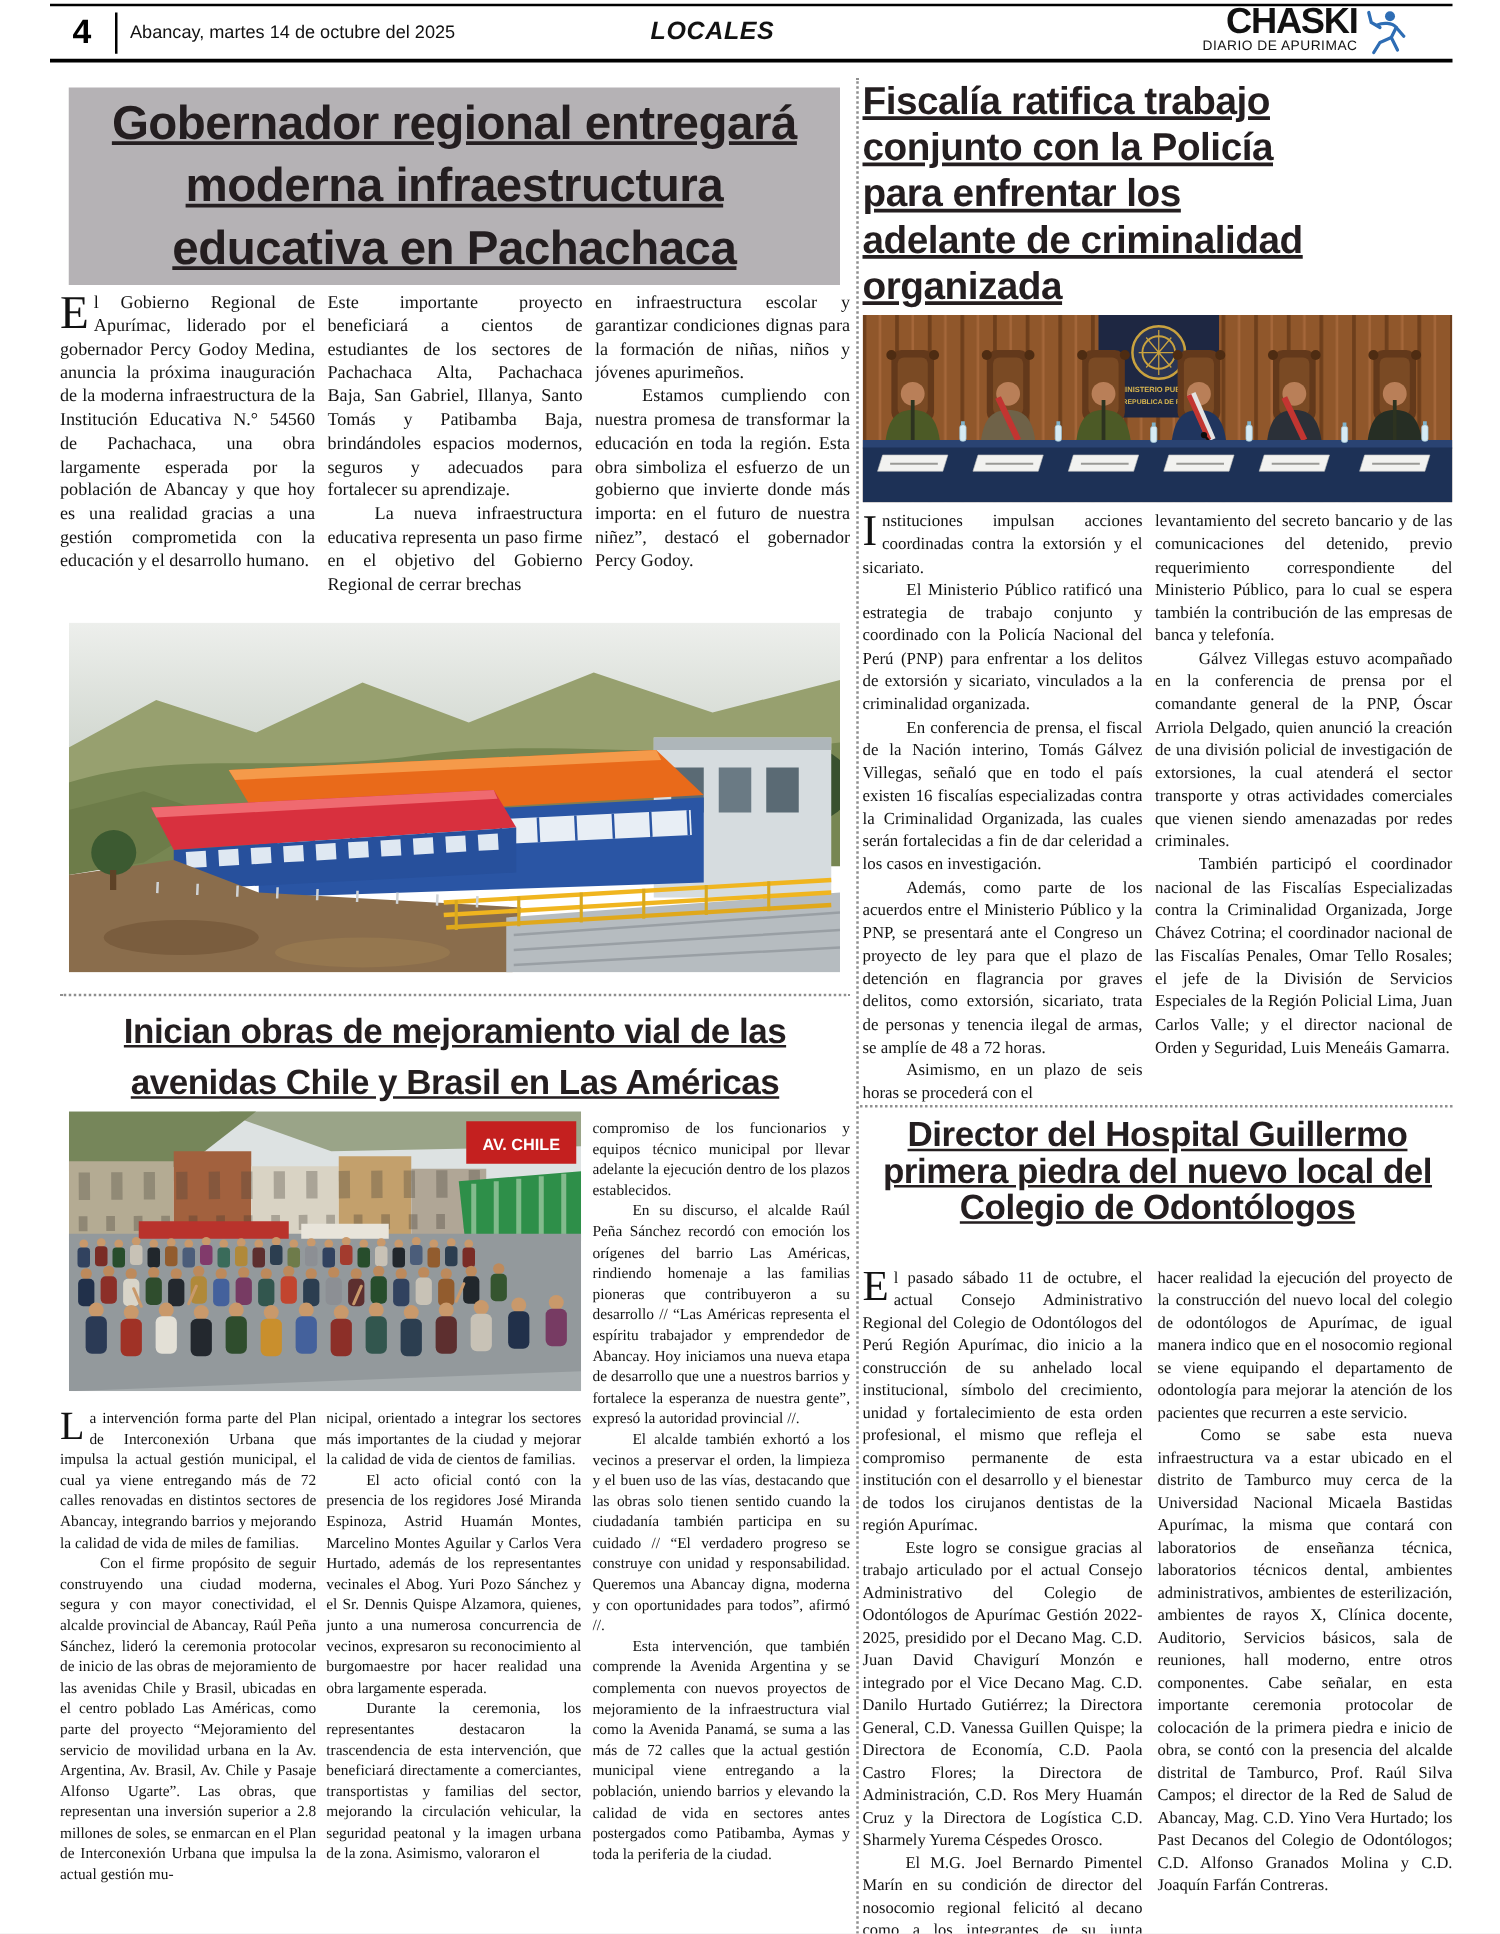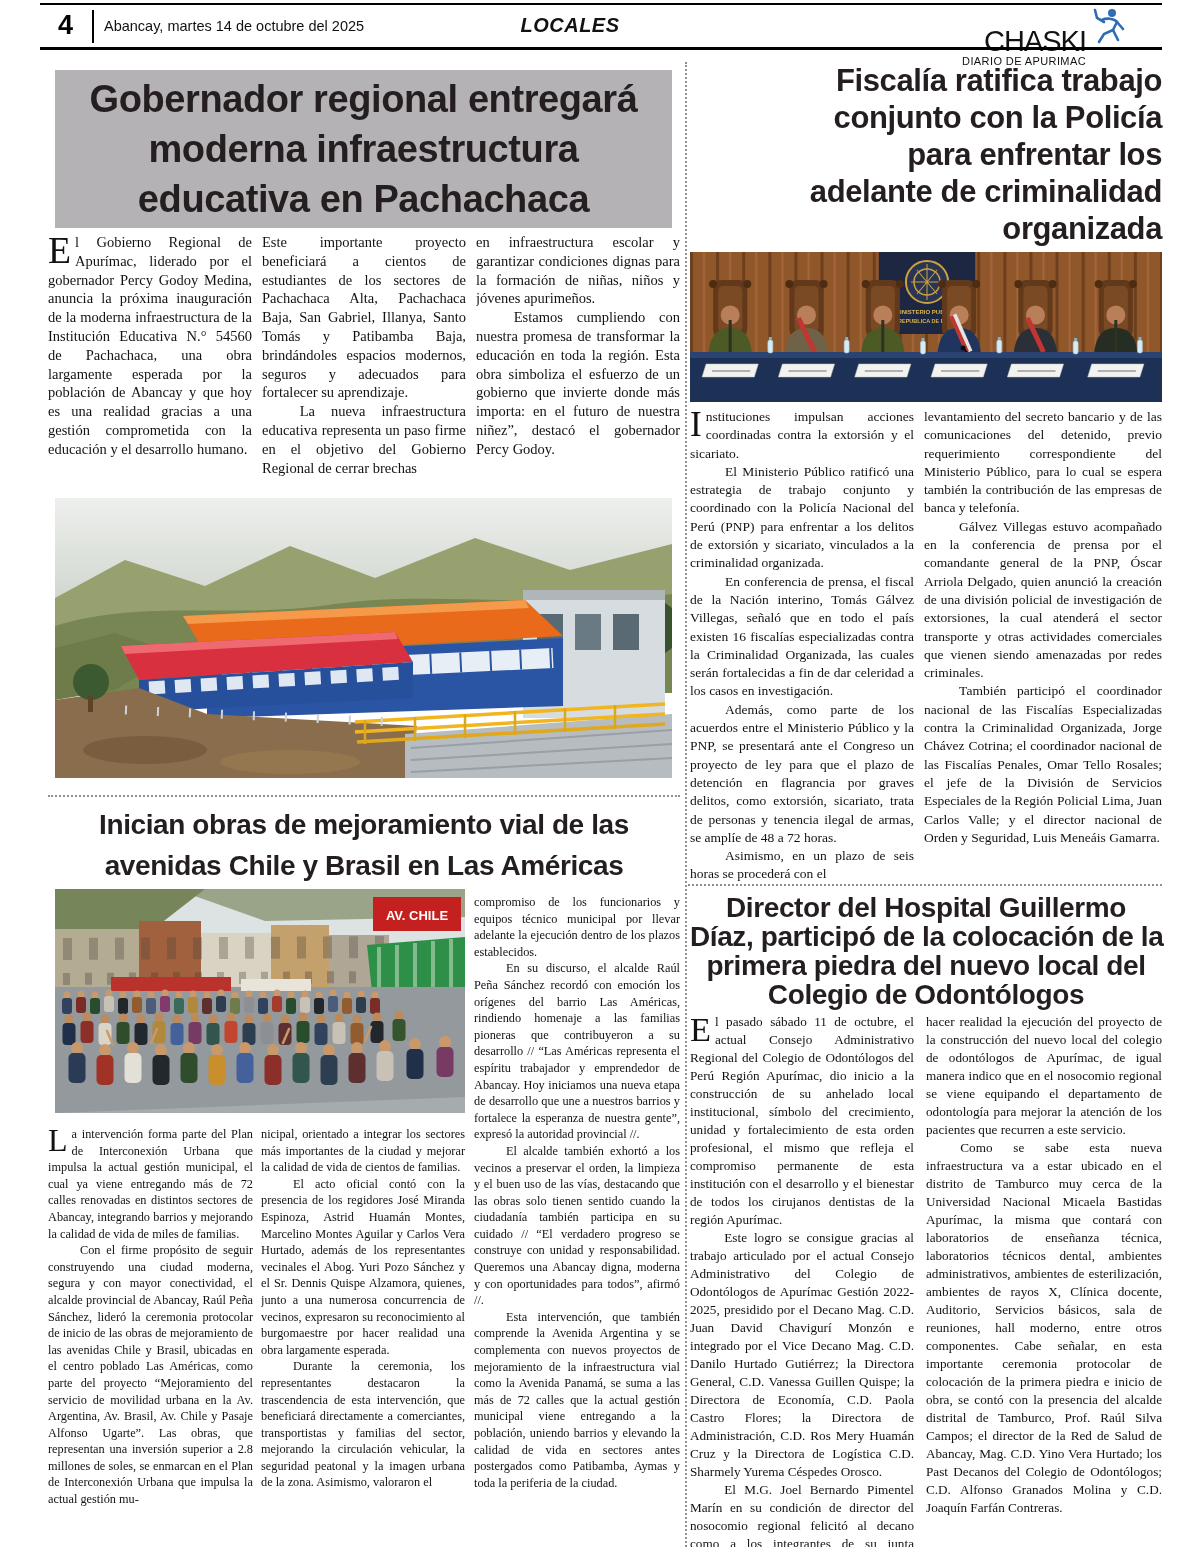--- a/index.html
+++ b/index.html
@@ -9,37 +9,37 @@
   
   .rule { position:absolute; background:#000; }
   #rule-top            { left:40px; width:1122px; top:3px;  height:2px; }
   #rule-header-bottom  { left:40px; width:1122px; top:47px; height:2.5px; }
   #hdr-pagenum { position:absolute; left:58px;  top:10px; font-family:"Liberation Sans",sans-serif; font-weight:bold; font-size:27px; color:#000; }
   #hdr-vline   { position:absolute; left:92px;  top:10px; width:2px; height:33px; background:#000; }
   #hdr-date    { position:absolute; left:104px; top:18px; font-family:"Liberation Sans",sans-serif; font-size:14.5px; color:#111; }
   #hdr-section { position:absolute; left:470px; top:14px; width:200px; text-align:center;
                  font-family:"Liberation Sans",sans-serif; font-weight:bold; font-size:20px; letter-spacing:.5px;font-style:italic; }
   #brand-text  { position:absolute; left:880px; top:4px; width:206px; text-align:right; font-family:"Liberation Sans",sans-serif; }
-  #brand-name  { font-weight:normal; font-size:29px; letter-spacing:-1px; line-height:26px;margin-top:24px; }
+  #brand-name  { font-weight:bold; font-size:29px; letter-spacing:-1px; line-height:26px; }
   #brand-sub   { font-size:11px; letter-spacing:.4px; line-height:14px; }
   #brand-icon  { position:absolute; left:1092px; top:6px; width:34px; height:38px; }
 
   
   .vdot { position:absolute; left:685px; top:62px; height:1485px; width:0; border-left:2px dotted #8f8f8f; }
   .hdot { position:absolute; border-top:2px dotted #8f8f8f; height:0; }
   #sep-left  { left:48px;  width:632px; top:795px; }
   #sep-right { left:688px; width:474px; top:884px; }
 
   
   .hl { font-family:"Liberation Sans",sans-serif; font-weight:bold; color:#241e20; letter-spacing:-0.4px; }
-  .hl-line { white-space:nowrap; }
+  .hl-line { white-space:nowrap;text-decoration:underline; }
   #h1-block { position:absolute; left:55px; top:70px; width:617px; height:158px; background:#b5b2b5;
               display:flex; flex-direction:column; justify-content:center; text-align:center; }
   #h1-block .hl-line { font-size:38px; line-height:50px; }
-  #h2-block { position:absolute; left:690px; top:62px; width:472px; text-align:right; }
+  #h2-block { position:absolute; left:690px; top:62px; width:472px; text-align:left; }
   #h2-block .hl-line { font-size:31px; line-height:37px; }
   #h3-block { position:absolute; left:48px; top:804px; width:632px; text-align:center; }
   #h3-block .hl-line { font-size:28px; line-height:41px; }
   #h4-block { position:absolute; left:690px; top:893px; width:472px; text-align:center; }
   #h4-block .hl-line { font-size:28px; line-height:29px; }
 
   
   .bodyflex { position:absolute; display:flex; overflow:hidden; }
   #a1-body { left:48px; top:233px; width:632px; height:263px; gap:10px; }
   #a2-body { left:690px; top:408px; width:472px; height:476px; gap:10px; }
@@ -380,21 +380,20 @@
   <div id="a3c2" class="abscol body-a3">
     <div class="paras cont">
         <p>nicipal, orientado a integrar los sectores más importantes de la ciudad y mejorar la calidad de vida de cientos de familias.</p>
         <p>El acto oficial contó con la presencia de los regidores José Miranda Espinoza, Astrid Huamán Montes, Marcelino Montes Aguilar y Carlos Vera Hurtado, además de los representantes vecinales el Abog. Yuri Pozo Sánchez y el Sr. Dennis Quispe Alzamora, quienes, junto a una numerosa concurrencia de vecinos, expresaron su reconocimiento al burgomaestre por hacer realidad una obra largamente esperada.</p>
         <p>Durante la ceremonia, los representantes destacaron la trascendencia de esta intervención, que beneficiará directamente a comerciantes, transportistas y familias del sector, mejorando la circulación vehicular, la seguridad peatonal y la imagen urbana de la zona. Asimismo, valoraron el</p>
       </div>
   </div>
 
   <div id="h4-block" class="hl">
       <div class="hl-line">Director del Hospital Guillermo</div>
-      <div class="hl-line">Díaz, participó de la colocación de la</div>
       <div class="hl-line">primera piedra del nuevo local del</div>
       <div class="hl-line">Colegio de Odontólogos</div>
     </div>
 
   <div id="a4-body" class="bodyflex">
     <div class="ncol w224 body-a4">
       <p class="lead"><span class="dropcap">E</span><span>l pasado sábado 11 de octubre, el actual Consejo Administrativo Regional del Colegio de Odontólogos del Perú Región Apurímac, dio inicio a la construcción de su anhelado local institucional, símbolo del crecimiento, unidad y fortalecimiento de esta orden profesional, el mismo que refleja el compromiso permanente de esta institución con el desarrollo y el bienestar de todos los cirujanos dentistas de la región Apurímac.</span></p>
       <div class="paras">
           <p>Este logro se consigue gracias al trabajo articulado por el actual Consejo Administrativo del Colegio de Odontólogos de Apurímac Gestión 2022-2025, presidido por el Decano Mag. C.D. Juan David Chavigurí Monzón e integrado por el Vice Decano Mag. C.D. Danilo Hurtado Gutiérrez; la Directora General, C.D. Vanessa Guillen Quispe; la Directora de Economía, C.D. Paola Castro Flores; la Directora de Administración, C.D. Ros Mery Huamán Cruz y la Directora de Logística C.D. Sharmely Yurema Céspedes Orosco.</p>
           <p>El M.G. Joel Bernardo Pimentel Marín en su condición de director del nosocomio regional felicitó al decano como a los integrantes de su junta directiva por</p>

